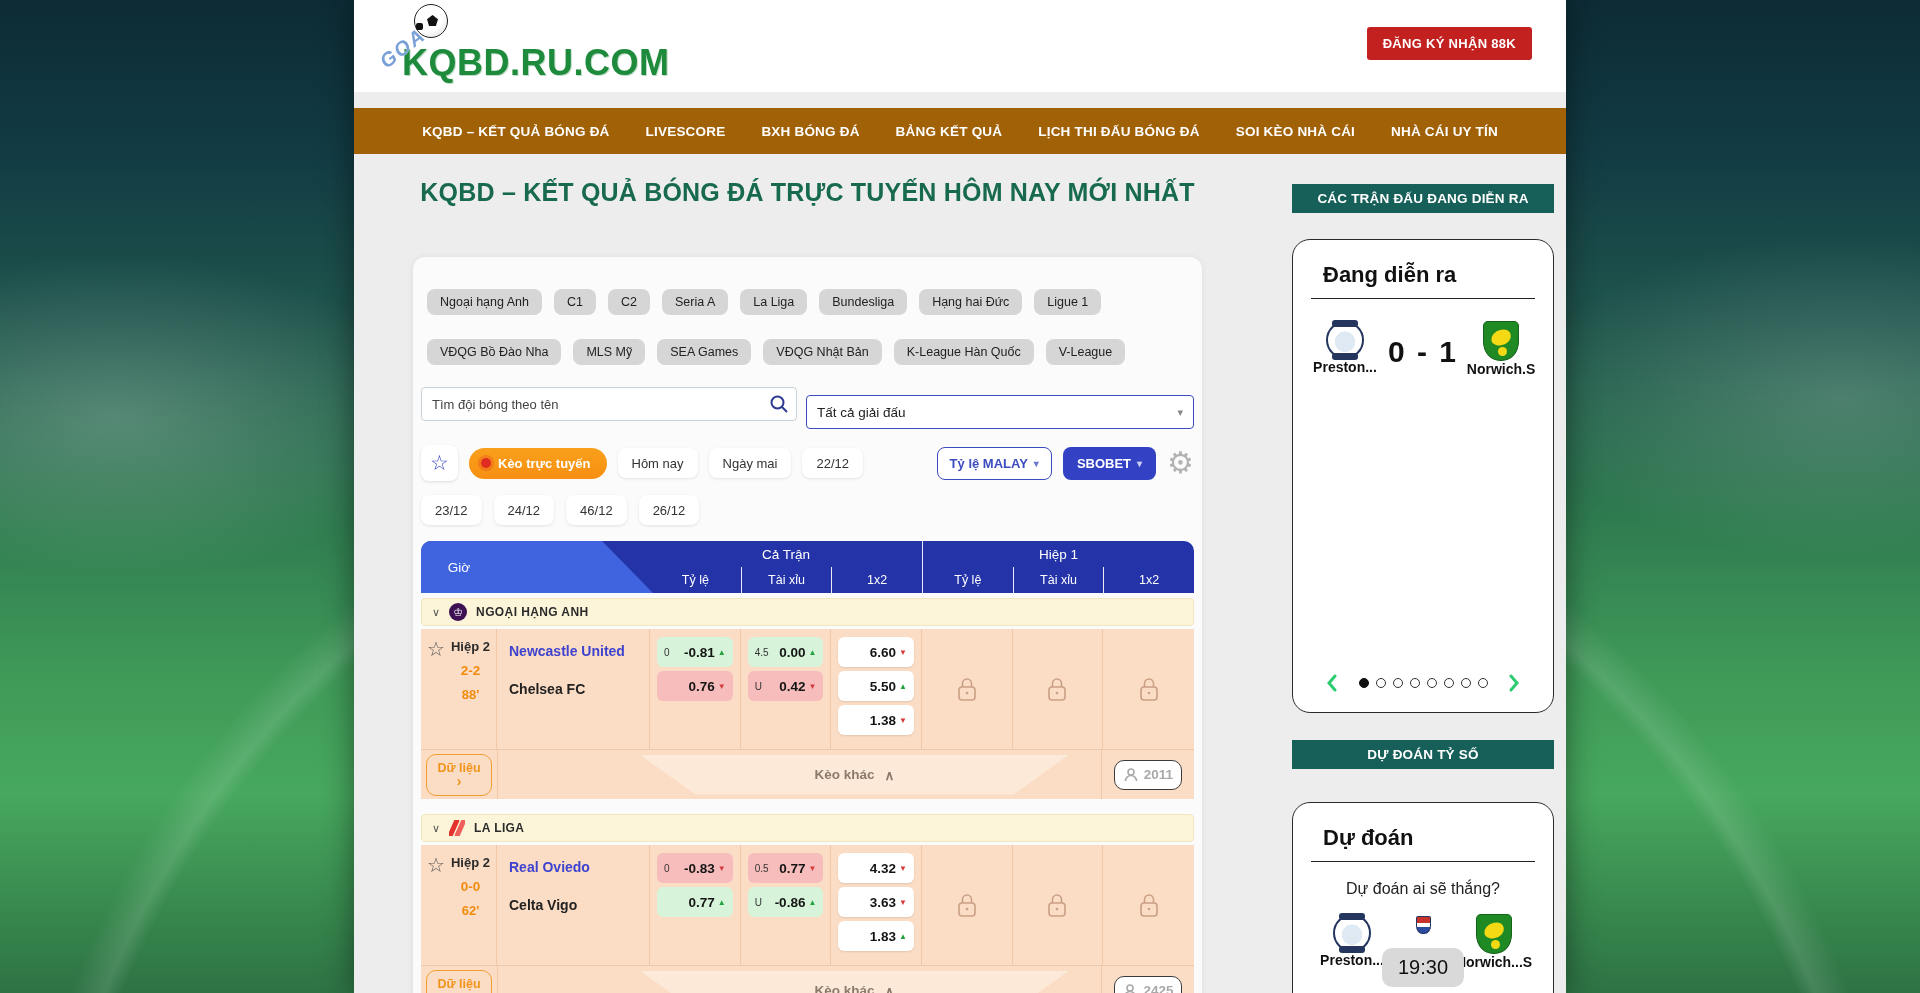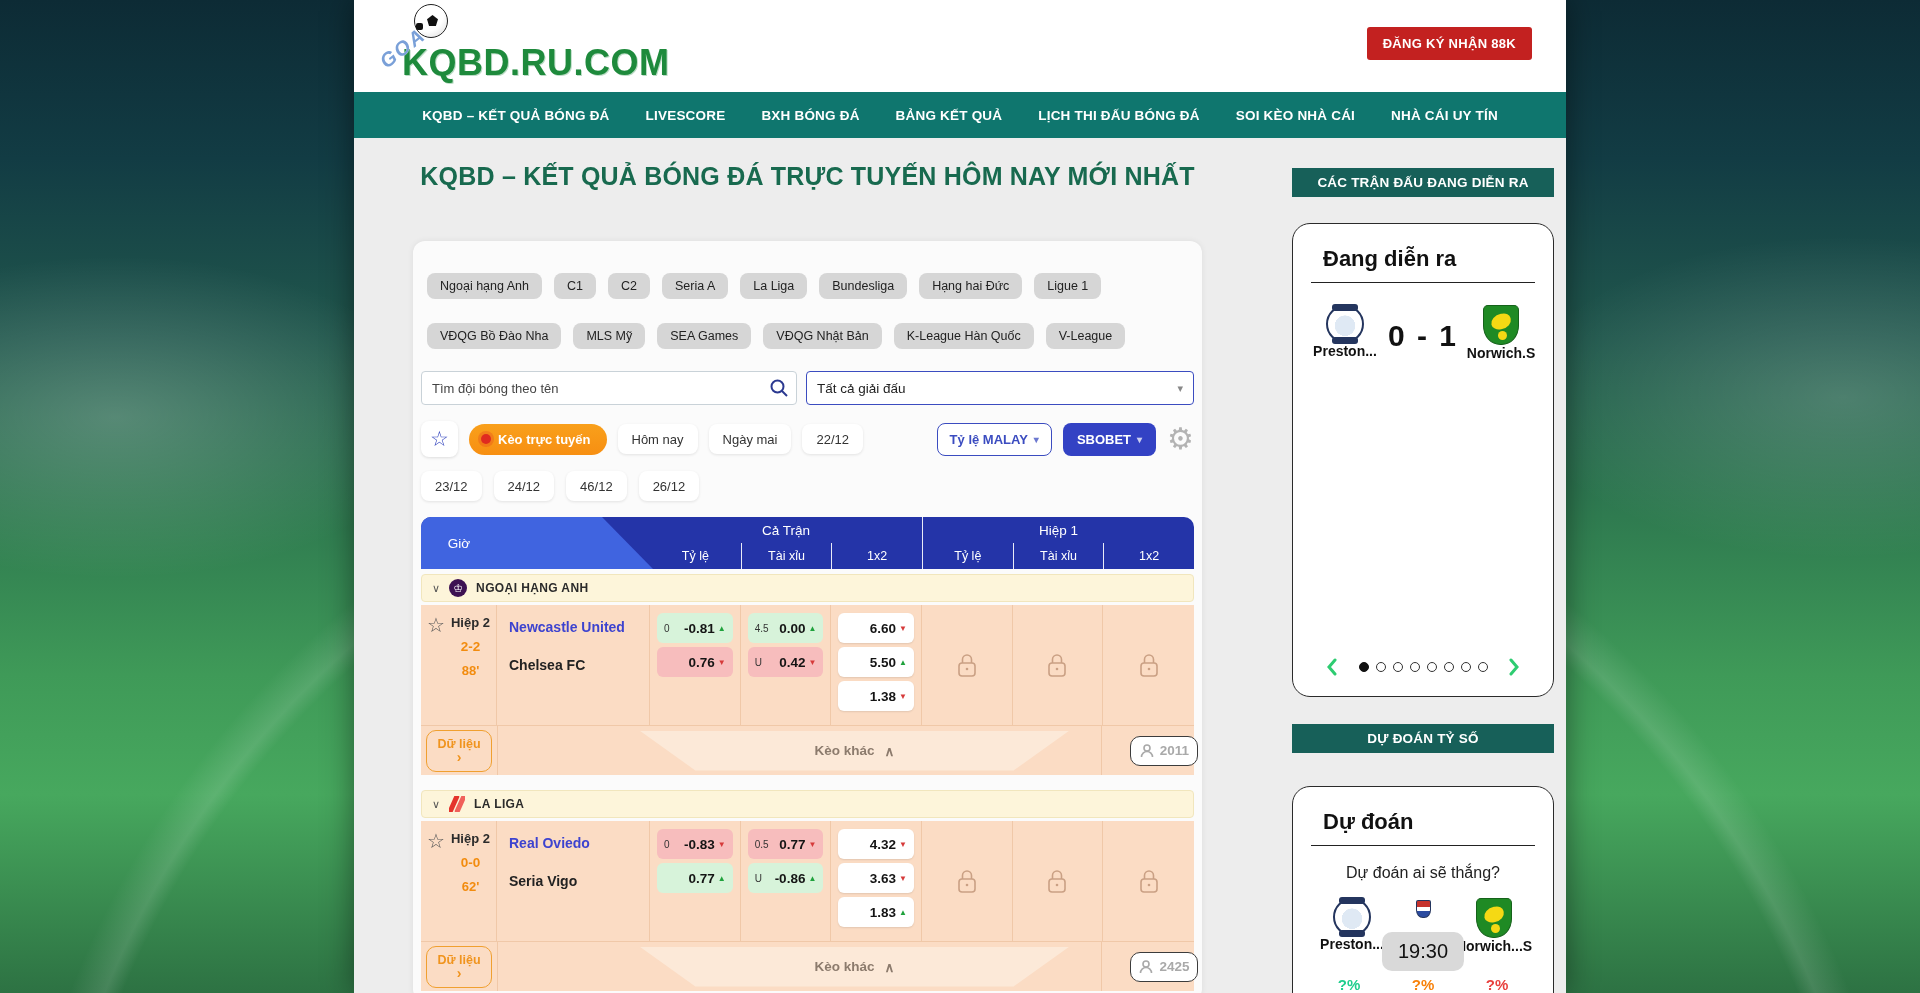--- a/index.html
+++ b/index.html
@@ -17,40 +17,40 @@
   .topbar { position:relative; height:92px; background:#ffffff; }
   .logo { position:absolute; left:14px; top:2px; display:flex; align-items:flex-end; cursor:pointer; }
   .goall { position:absolute; left:6px; top:26px; transform:rotate(-38deg); font-size:20px; font-weight:bold; color:#7aa0d8; letter-spacing:2px; font-style:italic; text-shadow:0 0 1px #fff; }
   .ball { position:absolute; left:46px; top:2px; width:34px; height:34px; border-radius:50%; background:radial-gradient(circle at 35% 30%, #fff 55%, #d8d8d8 100%); border:1px solid #222; }
   .ball::before { content:""; position:absolute; left:12px; top:10px; width:11px; height:11px; background:#111; clip-path:polygon(50% 0,100% 38%,81% 100%,19% 100%,0 38%); }
   .ball::after { content:""; position:absolute; left:1px; top:18px; width:7px; height:7px; background:#111; border-radius:2px; }
   .logo-text { margin:40px 0 0 34px; font-size:36px; font-weight:800; color:#1e8a3c; letter-spacing:.5px; text-shadow:1px 1px 0 #bcdcc6; }
   .register-btn { position:absolute; right:34px; top:27px; background:#c32120; color:#fff; font-size:13px; font-weight:bold; padding:9px 16px; border-radius:3px; letter-spacing:.3px; cursor:pointer; }
 
   
-  .navbar { height:46px; background:#0f766e; display:flex; align-items:center; justify-content:center; gap:36px; }
+  .navbar { height:46px; background:#a16207; display:flex; align-items:center; justify-content:center; gap:36px;margin-top:16px; }
   .nav-item { color:#fff; font-size:13.5px; font-weight:bold; letter-spacing:.2px; cursor:pointer; white-space:nowrap; }
 
   
   .bodyarea { position:relative; height:855px; }
   .titlerow { position:absolute; left:59px; top:24px; width:789px; display:flex; align-items:center; justify-content:center; gap:14px; }
   .titledash { width:38px; height:0; border-top:2px solid #bdbdbd; }
   h1.pagetitle { font-size:25px; font-weight:800; color:#186a4f; letter-spacing:.2px; white-space:nowrap; }
 
   
   .panel { position:absolute; left:59px; top:103px; width:789px; height:760px; background:#fbfbfb; border-radius:12px; box-shadow:0 0 6px rgba(0,0,0,.07); padding:8px; }
   .chiprow { display:flex; gap:12px; margin:24px 0 0 6px; }
   .chip { background:#d6d6d6; color:#222; font-size:12.5px; padding:6px 13px; border-radius:8px; cursor:pointer; white-space:nowrap; }
 
   .searchrow { display:flex; gap:9px; margin:22px 0 0 0; }
   .searchbox { position:relative; width:376px; }
   .searchbox input { width:100%; height:34px; border:1px solid #c9d2d8; border-radius:4px; padding:0 34px 0 10px; font-size:13px; color:#333; background:#fff; font-family:"Liberation Sans",sans-serif; }
   .searchbox input::placeholder { color:#444; }
   .search-ic { position:absolute; right:8px; top:7px; cursor:pointer; }
-  .selectbox { width:388px; height:34px; background:#fff; border:1.5px solid #3b4cc0; border-radius:4px; display:flex; align-items:center; padding:0 10px; font-size:13.5px; color:#222; cursor:pointer; }
+  .selectbox { width:388px; height:34px; background:#fff; border:1.5px solid #3b4cc0; border-radius:4px; display:flex; align-items:center; padding:0 10px; font-size:13.5px; color:#222; cursor:pointer;margin-top:8px; }
   .selectbox .caret { margin-left:auto; color:#888; font-size:11px; }
 
   .filterrow { display:flex; align-items:center; margin:16px 0 0 0; gap:11px; }
   .starbox { width:37px; height:36px; background:#fff; border-radius:8px; box-shadow:0 1px 3px rgba(0,0,0,.12); display:flex; align-items:center; justify-content:center; font-size:21px; color:#3b4cc0; cursor:pointer; }
   .livebtn { background:linear-gradient(180deg,#f9a01b,#f78f12); color:#fff; font-size:13px; font-weight:bold; height:31px; padding:0 16px 0 12px; border-radius:16px; display:flex; align-items:center; gap:7px; cursor:pointer; }
   .livedot { width:10px; height:10px; border-radius:50%; background:#e02b20; box-shadow:0 0 0 3px rgba(224,43,32,.25); }
   .daychip { background:#fff; color:#333; font-size:13px; height:30px; padding:0 14px; border-radius:8px; display:flex; align-items:center; box-shadow:0 1px 3px rgba(0,0,0,.10); cursor:pointer; }
   .spacer { flex:1; }
   .malaybtn { background:#fff; border:1.5px solid #3b4cc0; color:#3b4cc0; font-size:13px; font-weight:bold; height:33px; padding:0 12px; border-radius:8px; display:flex; align-items:center; gap:6px; cursor:pointer; }
   .sbobtn { background:#3342c4; color:#fff; font-size:13px; font-weight:bold; height:33px; padding:0 14px; border-radius:8px; display:flex; align-items:center; gap:6px; cursor:pointer; }
@@ -101,21 +101,21 @@
   .mini .val { font-weight:bold; font-size:13.5px; color:#141414; }
   .arr { font-size:8px; margin-left:3px; }
   .arr-up { color:#1fa23c; } .arr-down { color:#d63a3a; }
   .lockcell { display:flex; align-items:center; justify-content:center; }
 
   .drow { display:grid; grid-template-columns:76px 1fr 92px; background:#fbdcc4; height:50px; border-top:1px solid #f0c8a8; align-items:center; }
   .drow .mid { height:100%; display:flex; align-items:center; justify-content:center; border-left:1px solid #f0c8a8; border-right:1px solid #f0c8a8; }
   .databtn { width:66px; height:42px; margin-left:5px; border:1.5px solid #f0a030; border-radius:10px; color:#f0941e; font-size:12.5px; font-weight:bold; display:flex; flex-direction:column; align-items:center; justify-content:center; gap:0; cursor:pointer; background:transparent; }
   .databtn .chev { font-size:14px; line-height:.9; }
   .trap { width:430px; height:40px; background:#fce9d8; clip-path:polygon(0 0,100% 0,87% 100%,13% 100%); display:flex; align-items:center; justify-content:center; gap:10px; color:#8c7b6d; font-size:13.5px; font-weight:bold; cursor:pointer; transform:translateX(55px); }
-  .viewpill { width:68px; height:30px; background:#fff; border:1.5px solid #3c3c3c; border-radius:10px; display:flex; align-items:center; justify-content:center; gap:5px; color:#a9a9a9; font-size:13.5px; font-weight:bold; margin-left:28px; }
+  .viewpill { width:68px; height:30px; background:#fff; border:1.5px solid #3c3c3c; border-radius:10px; display:flex; align-items:center; justify-content:center; gap:5px; color:#a9a9a9; font-size:13.5px; font-weight:bold; margin-left:12px; }
 
   
   .sidebar { position:absolute; left:938px; top:0; width:262px; }
   .ribbon { margin-top:30px; background:#176059; color:#fff; text-align:center; font-size:13.5px; font-weight:bold; padding:7px 4px; border-radius:0; letter-spacing:.2px; cursor:pointer; }
   .card { margin-top:26px; background:#fff; border:1.6px solid #2b2b2b; border-radius:18px; padding:16px 14px; }
   .card1 { height:474px; display:flex; flex-direction:column; }
   .card-title { font-size:22px; font-weight:800; color:#111; padding:6px 0 10px 12px; border-bottom:1.6px solid #222; margin:0 4px; }
   .livematch { display:flex; align-items:flex-start; justify-content:space-between; margin-top:22px; padding:0 2px; }
   .teamblk { width:72px; display:flex; flex-direction:column; align-items:center; gap:0; }
   .teamblk .nm { font-size:14px; font-weight:bold; color:#111; white-space:nowrap; }
@@ -375,21 +375,21 @@
           <div class="timecell">
             <span class="rowstar">☆</span>
             <span class="timecol">
               <span class="t-status">Hiệp 2</span>
               <span class="t-score">0-0</span>
               <span class="t-min">62'</span>
             </span>
           </div>
           <div class="teamcell">
             <span class="t-home">Real Oviedo</span>
-            <span class="t-away">Seria Vigo</span>
+            <span class="t-away">Celta Vigo</span>
           </div>
           <div class="oddscol">
             <div class="mini red">
               <span class="lbl">0</span>
               <span class="val">-0.83</span>
               <span class="arr arr-down">▼</span>
             </div>
             <div class="mini green">
               <span class="lbl"></span>
               <span class="val">0.77</span>

